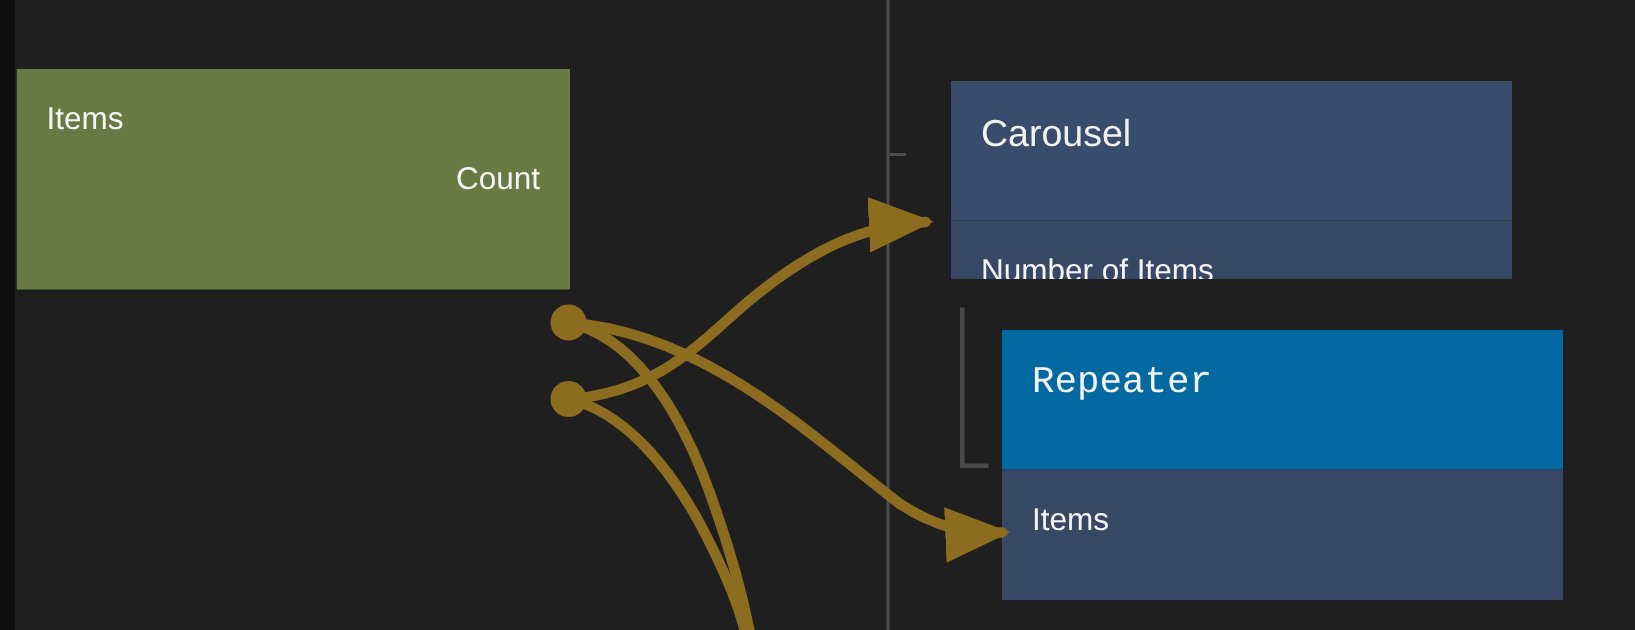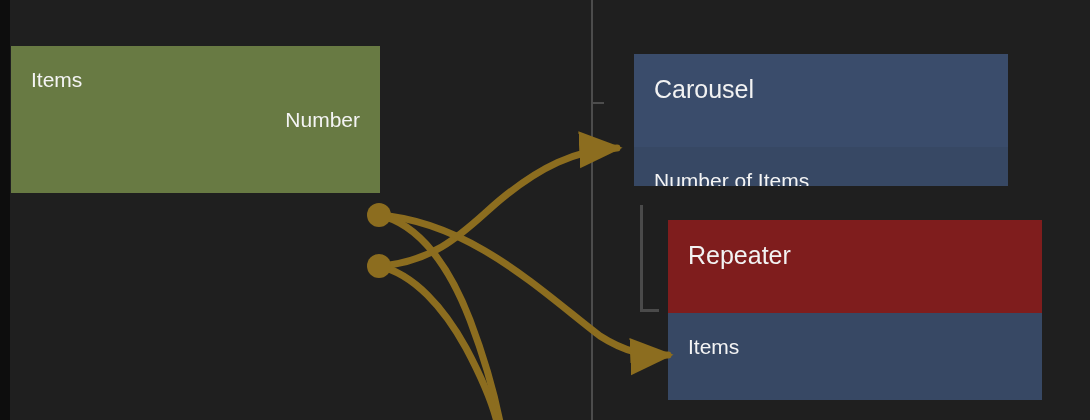--- a/index.html
+++ b/index.html
@@ -106,21 +106,21 @@
     width: 374px; height: 132px; margin-top: 40px;
   }
   #node-carousel .node-header { background: #3a4c6b; height: 93px; }
   #node-carousel .node-body   { background: #374864; height: 87px; }
 
   
   #node-repeater {
     left: 668px; top: 220px;
     width: 374px; height: 180px;
   }
-  #node-repeater .node-header { background: #7f1d1d; height: 93px; }
+  #node-repeater .node-header { background: #0369a1; height: 93px; font-family: Liberation Mono, monospace; }
   #node-repeater .node-body   { background: #374864; height: 87px; }
 
   
   .port-dot {
     position: absolute;
     width: 24px; height: 24px;
     border-radius: 50%;
     background: #8c6d1f;
     z-index: 5;
   }
@@ -163,21 +163,21 @@
 
     <path d="M 379 266 C 414 274, 444 308, 466 348 C 482 378, 492 402, 497 422" fill="none" stroke="#8c6d1f" stroke-width="7" stroke-linecap="round"></path>
   </svg>
 
   <div class="node" id="node-cards">
     <div class="node-body">
       <div class="port-row">
         <span class="port-label">Items</span>
       </div>
       <div class="port-row out">
-        <span class="port-label">Number</span>
+        <span class="port-label">Count</span>
       </div>
     </div>
   </div>
 
   <div class="port-dot" id="dot-items"></div>
   <div class="port-dot" id="dot-count"></div>
 
   <div class="node" id="node-carousel">
     <div class="node-header">
       <div class="node-title">Carousel</div>

